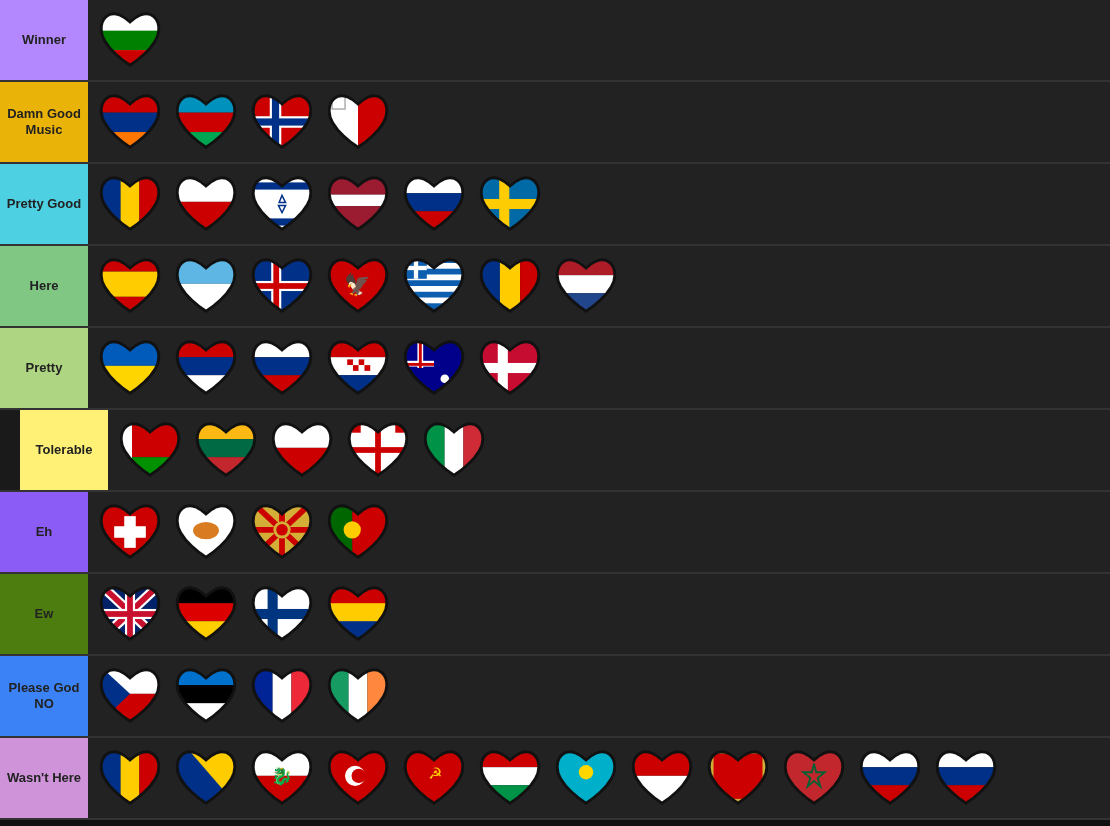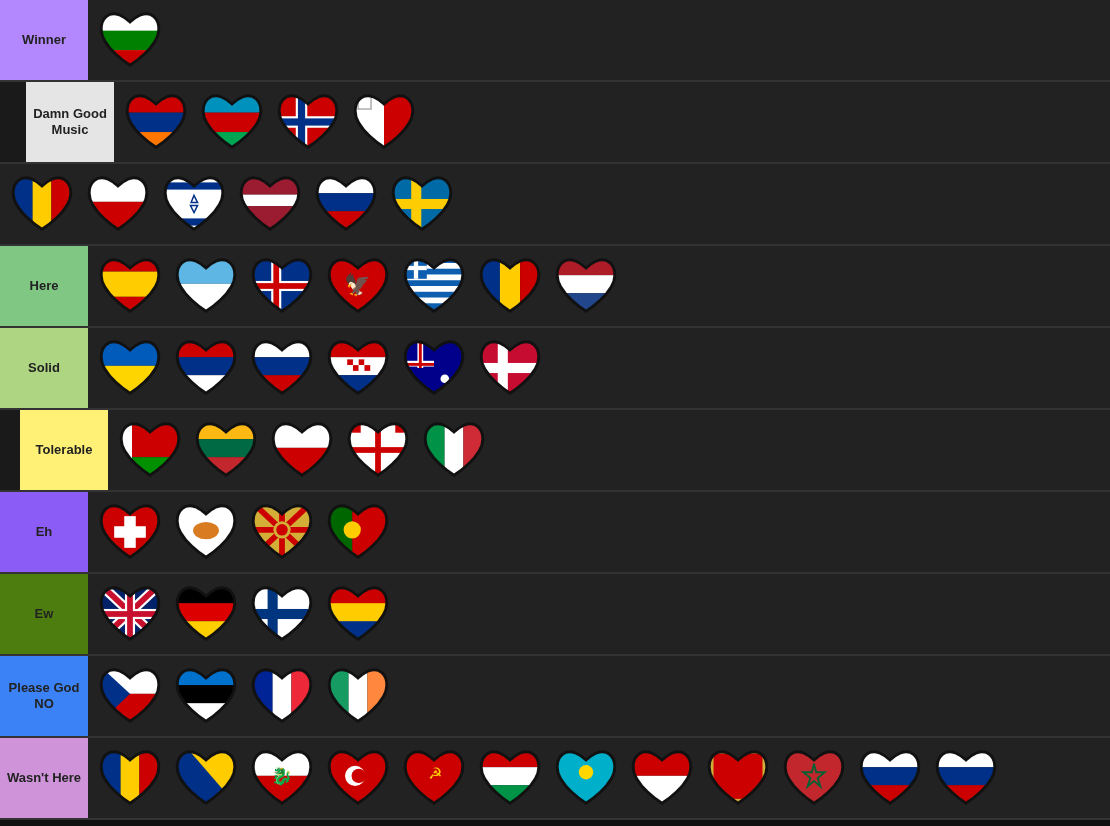--- a/index.html
+++ b/index.html
@@ -48,21 +48,21 @@
       height: 72px;
       position: relative;
       display: inline-block;
     }
     .flag-heart svg {
       width: 72px;
       height: 72px;
     }
     
     .tier-winner { background-color: #b388ff; }
-    .tier-damn { background-color: #e5e5e5; margin-left: 26px; }
+    .tier-damn { background-color: #eab308; }
     .tier-pretty { background-color: #4dd0e1; }
     .tier-good { background-color: #81c784; }
     .tier-solid { background-color: #aed581; }
     .tier-tolerable { background-color: #fff176; margin-left: 20px; }
     .tier-eh { background-color: #8b5cf6; }
     .tier-ew { background-color: #4d7c0f; }
     .tier-pleasegod { background-color: #3b82f6; }
     .tier-wasnthere { background-color: #ce93d8; }
 
     .footer {
@@ -161,20 +161,21 @@
           <rect x="10" y="10" width="40" height="75" fill="white" clip-path="url(#hc-mt)"></rect>
           <rect x="50" y="10" width="40" height="75" fill="#cc0000" clip-path="url(#hc-mt)"></rect>
           <rect x="14" y="14" width="18" height="18" fill="none" stroke="#aaa" stroke-width="2" clip-path="url(#hc-mt)"></rect>
           <path d="M50,85 C50,85 10,60 10,35 C10,20 20,10 35,15 C42,18 50,25 50,25 C50,25 58,18 65,15 C80,10 90,20 90,35 C90,60 50,85 50,85 Z" fill="none" stroke="#111" stroke-width="4"></path>
         </svg>
       </div>
     </div>
   </div>
 
   <div class="tier-row">
+    <div class="tier-label tier-pretty">Pretty Good</div>
     <div class="tier-items">
 
       <div class="flag-heart">
         <svg viewBox="0 0 100 100">
           <defs>
               <clipPath id="hc-ro">
                 <path d="M50,85 C50,85 10,60 10,35 C10,20 20,10 35,15 C42,18 50,25 50,25 C50,25 58,18 65,15 C80,10 90,20 90,35 C90,60 50,85 50,85 Z"></path>
               </clipPath>
             </defs>
           <rect x="10" y="10" width="27" height="75" fill="#003087" clip-path="url(#hc-ro)"></rect>
@@ -360,21 +361,21 @@
           <rect x="10" y="10" width="80" height="25" fill="#AE1C28" clip-path="url(#hc-nl)"></rect>
           <rect x="10" y="35" width="80" height="25" fill="white" clip-path="url(#hc-nl)"></rect>
           <rect x="10" y="60" width="80" height="25" fill="#21468B" clip-path="url(#hc-nl)"></rect>
           <path d="M50,85 C50,85 10,60 10,35 C10,20 20,10 35,15 C42,18 50,25 50,25 C50,25 58,18 65,15 C80,10 90,20 90,35 C90,60 50,85 50,85 Z" fill="none" stroke="#111" stroke-width="4"></path>
         </svg>
       </div>
     </div>
   </div>
 
   <div class="tier-row">
-    <div class="tier-label tier-solid">Solid</div>
+    <div class="tier-label tier-solid">Pretty</div>
     <div class="tier-items">
 
       <div class="flag-heart">
         <svg viewBox="0 0 100 100">
           <defs>
               <clipPath id="hc-ua">
                 <path d="M50,85 C50,85 10,60 10,35 C10,20 20,10 35,15 C42,18 50,25 50,25 C50,25 58,18 65,15 C80,10 90,20 90,35 C90,60 50,85 50,85 Z"></path>
               </clipPath>
             </defs>
           <rect x="10" y="10" width="80" height="37" fill="#005BBB" clip-path="url(#hc-ua)"></rect>

